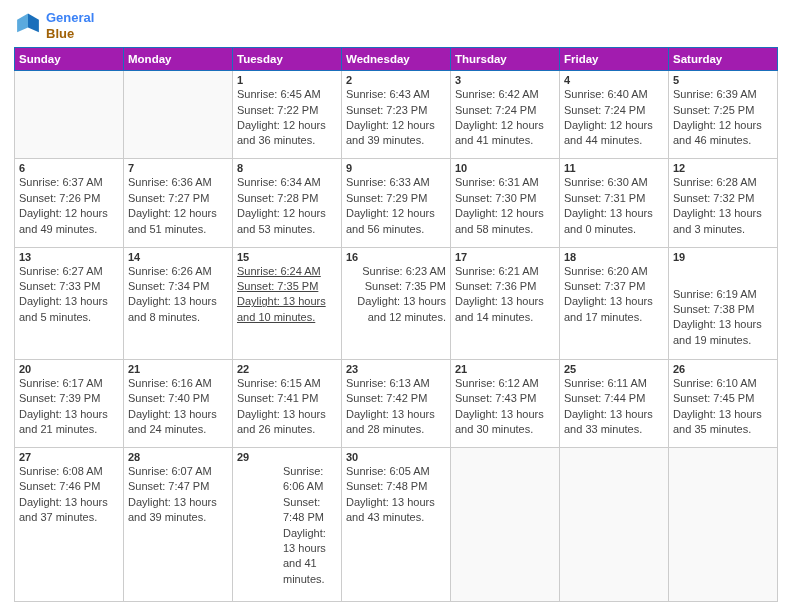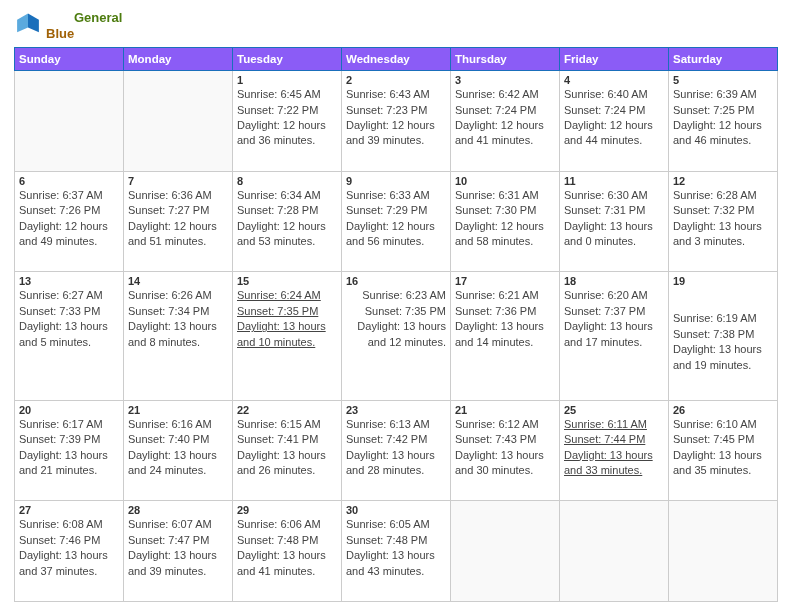--- a/index.html
+++ b/index.html
@@ -28,22 +28,21 @@
       align-items: center;
       gap: 4px;
     }
     .logo-text {
       font-size: 13px;
       font-weight: bold;
       color: #333;
       line-height: 1.2;
     }
     .logo-text span {
-      color: #4d7c0f;
-      margin-left: 28px;
+      color: #3b82f6;
     }
     .logo-icon {
       width: 28px;
       height: 28px;
     }
     .title-block {
       text-align: right;
     }
     .month-title {
       font-size: 28px;
@@ -56,21 +55,21 @@
       color: #555;
     }
     .calendar {
       flex: 1;
       border: 1px solid #ccc;
       border-collapse: collapse;
       width: 100%;
       table-layout: fixed;
     }
     .calendar th {
-      background-color: #8b5cf6;
+      background-color: #a21caf;
       color: #fff;
       font-size: 11.5px;
       font-weight: bold;
       padding: 5px 4px;
       text-align: left;
       border: 1px solid #1a6fbb;
     }
     .calendar td {
       vertical-align: top;
       border: 1px solid #ccc;
@@ -304,21 +303,21 @@
           </td>
           <td>
             <span class="day-num">21</span>
             <div class="day-info" style="white-space: pre-line;">Sunrise: 6:12 AM
 Sunset: 7:43 PM
 Daylight: 13 hours
 and 30 minutes.</div>
           </td>
           <td>
             <span class="day-num">25</span>
-            <div class="day-info" style="white-space: pre-line; text-decoration: underline;">Sunrise: 6:11 AM
+            <div class="day-info" style="white-space: pre-line;">Sunrise: 6:11 AM
 Sunset: 7:44 PM
 Daylight: 13 hours
 and 33 minutes.</div>
           </td>
           <td>
             <span class="day-num">26</span>
             <div class="day-info" style="white-space: pre-line;">Sunrise: 6:10 AM
 Sunset: 7:45 PM
 Daylight: 13 hours
 and 35 minutes.</div>
@@ -334,21 +333,21 @@
           </td>
           <td>
             <span class="day-num">28</span>
             <div class="day-info" style="white-space: pre-line;">Sunrise: 6:07 AM
 Sunset: 7:47 PM
 Daylight: 13 hours
 and 39 minutes.</div>
           </td>
           <td>
             <span class="day-num">29</span>
-            <div class="day-info" style="white-space: pre-line;">Sunrise: 6:06 AM
+            <div class="day-info" style="white-space: pre-line; margin-left: 46px;">Sunrise: 6:06 AM
 Sunset: 7:48 PM
 Daylight: 13 hours
 and 41 minutes.</div>
           </td>
           <td>
             <span class="day-num">30</span>
             <div class="day-info" style="white-space: pre-line;">Sunrise: 6:05 AM
 Sunset: 7:48 PM
 Daylight: 13 hours
 and 43 minutes.</div>

